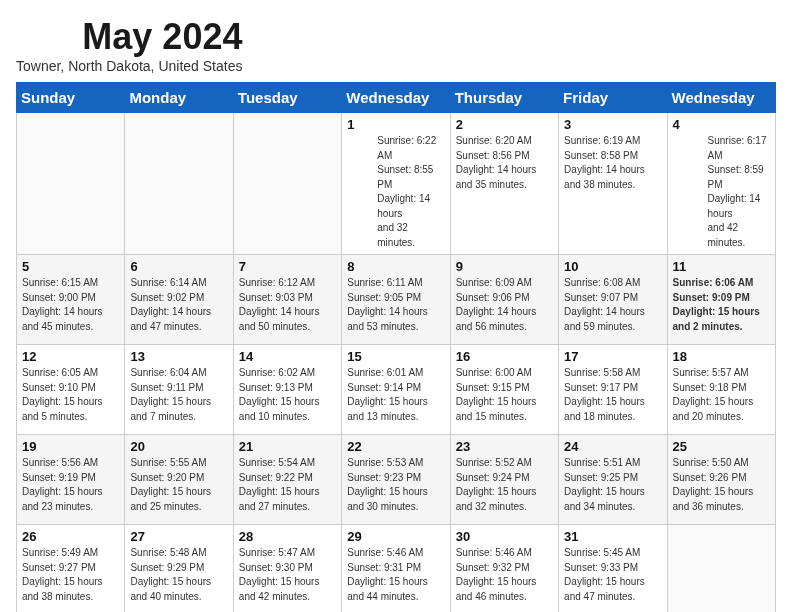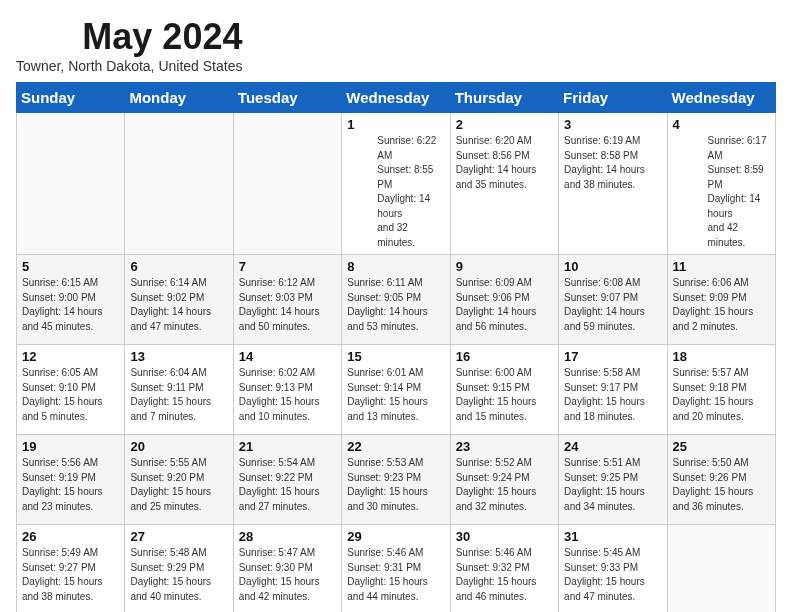--- a/index.html
+++ b/index.html
@@ -170,21 +170,21 @@
         </td>
         <td>
           <span class="day-number">10</span>
           <div class="day-info" style="white-space: pre-line;">Sunrise: 6:08 AM
 Sunset: 9:07 PM
 Daylight: 14 hours
 and 59 minutes.</div>
         </td>
         <td>
           <span class="day-number">11</span>
-          <div class="day-info" style="white-space: pre-line;">Sunrise: 6:06 AM
+          <div class="day-info" style="white-space: pre-line; font-weight: bold;">Sunrise: 6:06 AM
 Sunset: 9:09 PM
 Daylight: 15 hours
 and 2 minutes.</div>
         </td>
       </tr>
       <tr>
         <td>
           <span class="day-number">12</span>
           <div class="day-info" style="white-space: pre-line;">Sunrise: 6:05 AM
 Sunset: 9:10 PM

